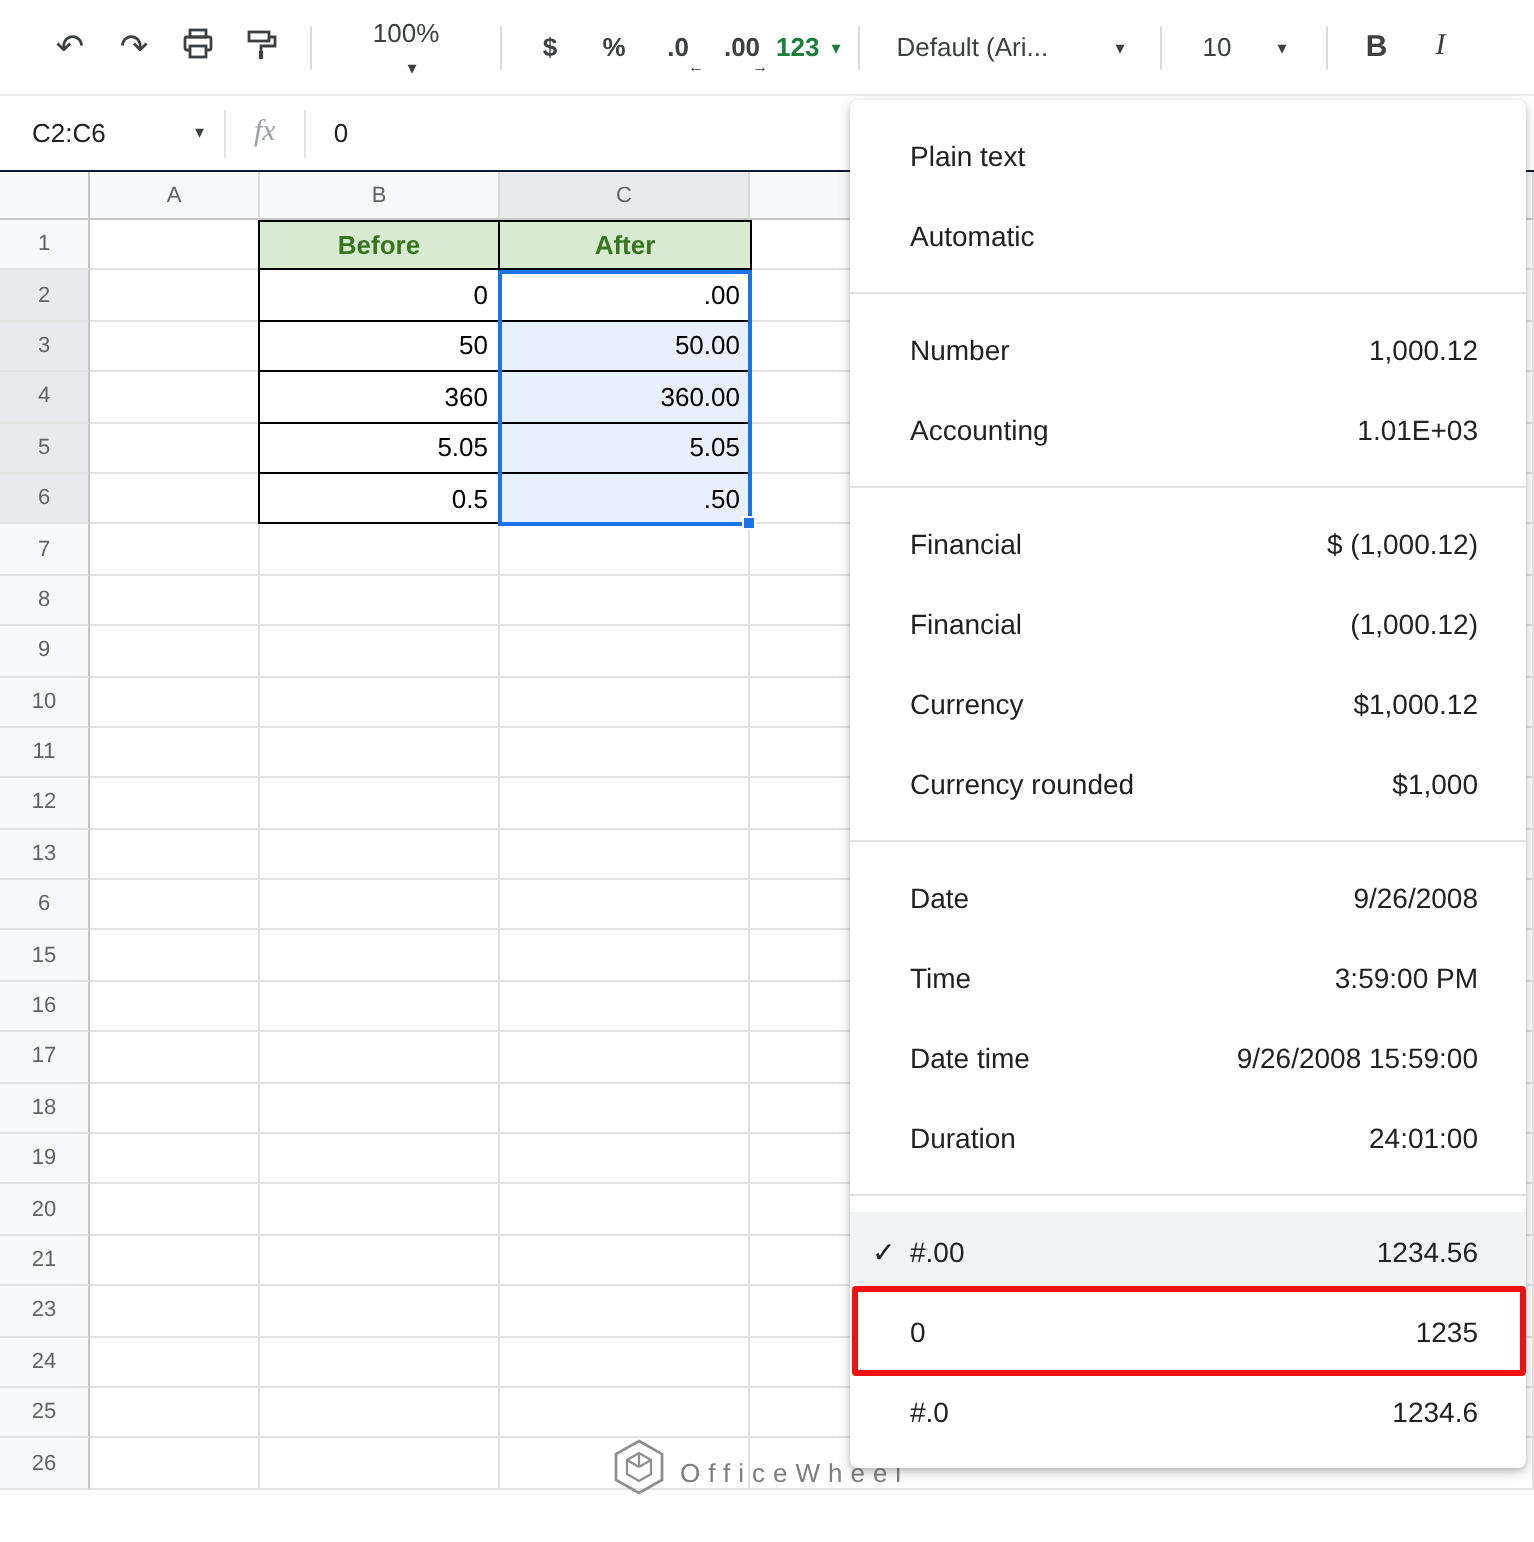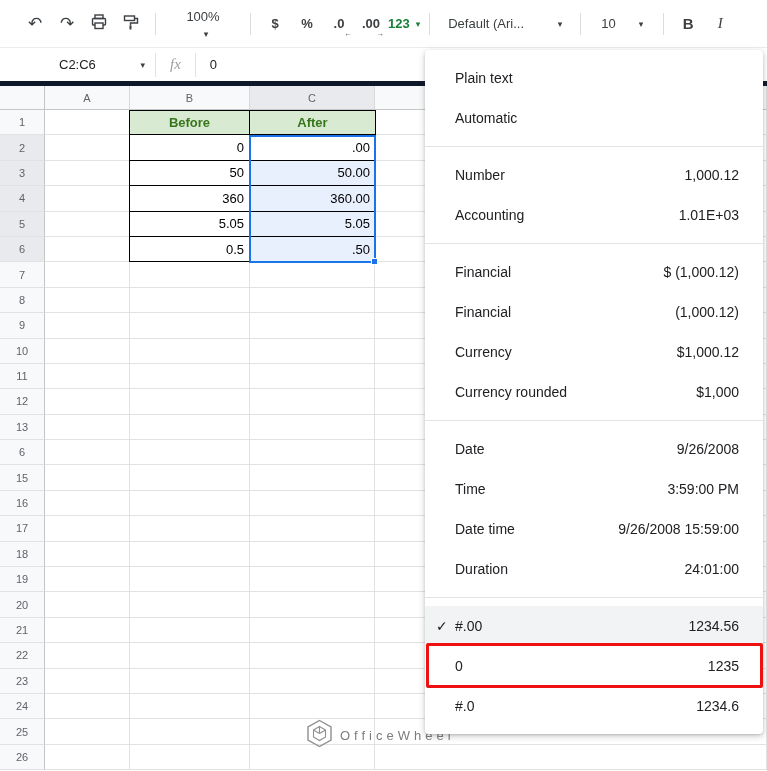--- a/index.html
+++ b/index.html
@@ -19,21 +19,21 @@
   .zoom-btn { width:76px; justify-content:space-between; padding:0 9px;flex-direction:column; }
   .fmt { font-weight:bold; font-size:13px; }
   .green, .green .caret, .green .fmt { color:#188038; }
   .font-btn { width:132px; justify-content:space-between; padding:0 9px; }
   .size-btn { width:64px; justify-content:space-between; padding:0 11px; }
   .bold-btn { font-weight:700; font-size:15px; }
   .italic-btn { font-style:italic; font-size:15px; font-family:"Liberation Serif","DejaVu Serif",serif; }
   .dec-arrow { position:absolute; font-size:8px; bottom:1px; right:2px; color:#3c4043; }
 
   
-  .formula-bar { height:38px; display:flex; align-items:center; border-bottom:5px solid #0f172a; background:#fff;padding-left:43px; }
+  .formula-bar { height:38px; display:flex; align-items:center; border-bottom:1px solid #0f172a; background:#fff; }
   .name-box { width:112px; display:flex; align-items:center; justify-content:space-between;
     padding:0 10px 0 16px; font-size:13px; color:#202124; cursor:pointer; }
   .fb-div { width:1px; height:24px; background:#e3e3e3; flex:none; }
   .fx-label { font-style:italic; font-family:"Liberation Serif","DejaVu Serif",serif;
     color:#9aa0a6; font-size:15px; padding:0 14px; }
   .fb-value { font-size:13px; color:#202124; padding-left:14px; flex:1; }
 
   
   .sheet { position:absolute; top:86px; left:0; width:767px; height:685px; background:#fff; }
   .ghrow { display:flex; height:24px; }
@@ -310,27 +310,20 @@
       </div>
       <div class="grow">
         <div class="gutter">20</div>
         <div class="gcell" style="width: 85px;"></div>
         <div class="gcell" style="width: 120px;"></div>
         <div class="gcell" style="width: 125px;"></div>
         <div class="gcell" style="flex: 1 1 0%;"></div>
       </div>
       <div class="grow">
         <div class="gutter">21</div>
-        <div class="gcell" style="width: 85px;"></div>
-        <div class="gcell" style="width: 120px;"></div>
-        <div class="gcell" style="width: 125px;"></div>
-        <div class="gcell" style="flex: 1 1 0%;"></div>
-      </div>
-      <div class="grow">
-        <div class="gutter">22</div>
         <div class="gcell" style="width: 85px;"></div>
         <div class="gcell" style="width: 120px;"></div>
         <div class="gcell" style="width: 125px;"></div>
         <div class="gcell" style="flex: 1 1 0%;"></div>
       </div>
       <div class="grow">
         <div class="gutter">23</div>
         <div class="gcell" style="width: 85px;"></div>
         <div class="gcell" style="width: 120px;"></div>
         <div class="gcell" style="width: 125px;"></div>

